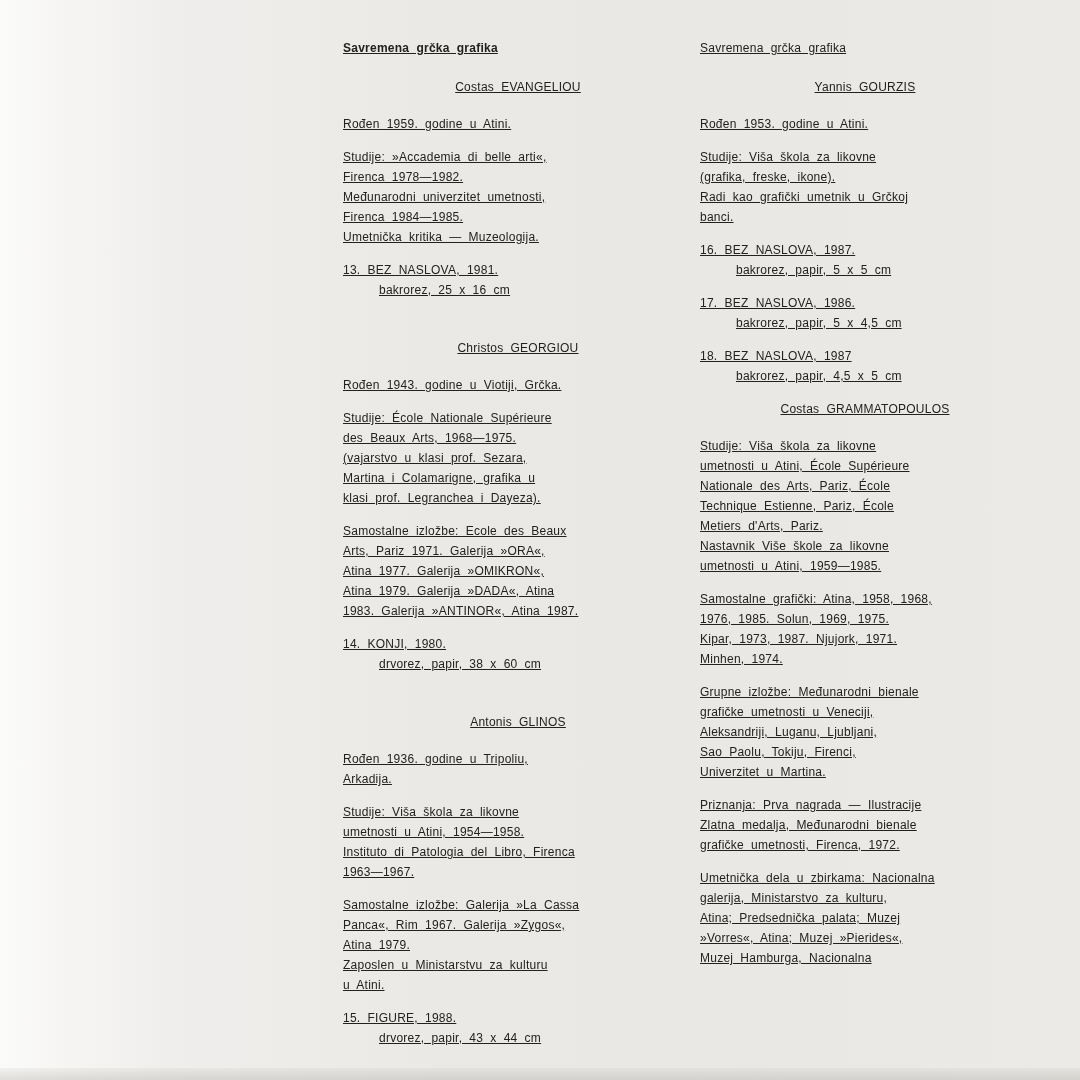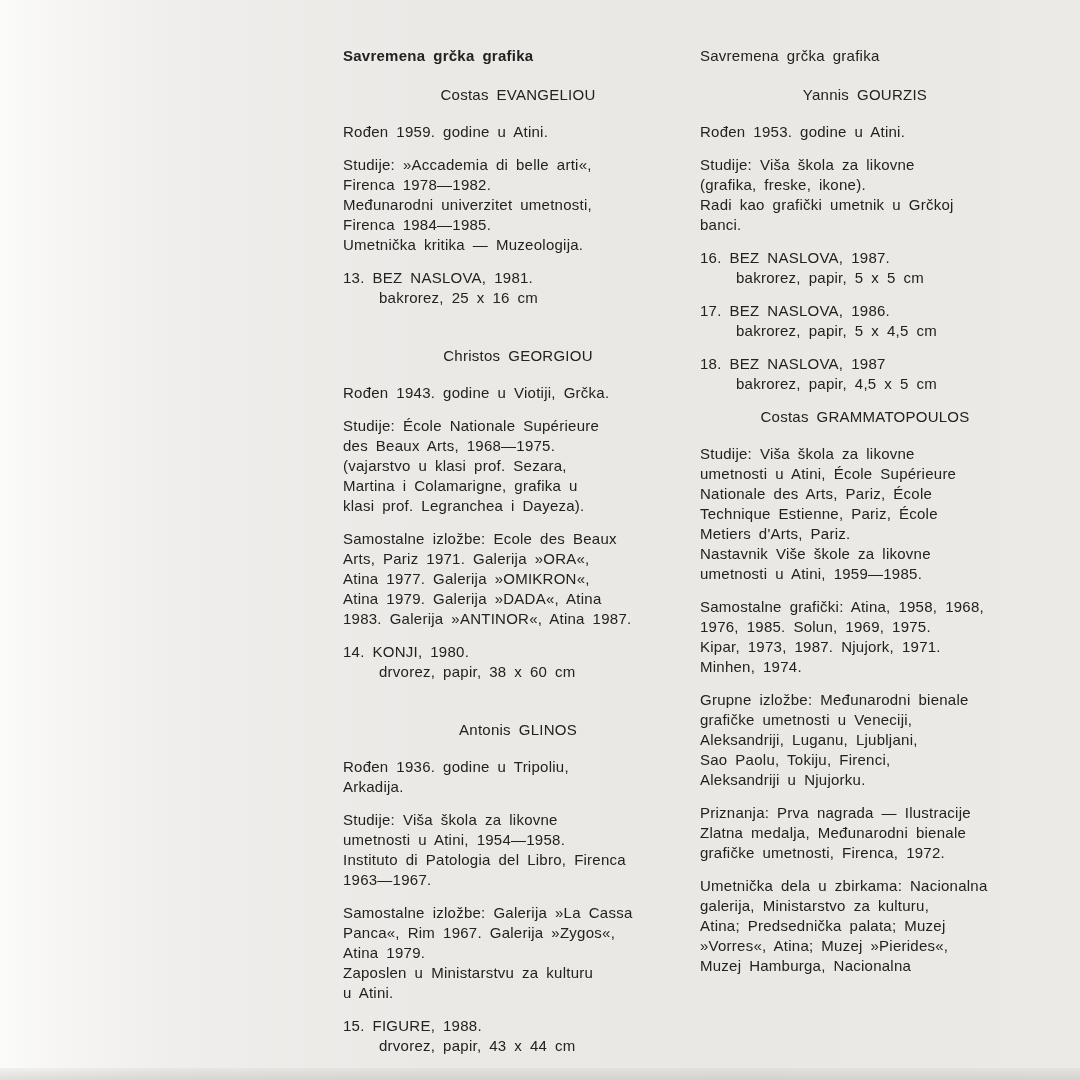--- a/index.html
+++ b/index.html
@@ -22,25 +22,26 @@
         #eae9e6 40%,
         #e9e8e5 70%,
         #ebeae7 100%);
   }
   .page {
     position: absolute;
     inset: 0;
   }
   .col {
     position: absolute;
-    top: 46px;
-    font-size: 15px;
+    top: 38px;
+    font-size: 12px;
     line-height: 20px;
     letter-spacing: 0.25px;
     word-spacing: 3.5px;
+    text-decoration: underline;
   }
   .col-left  { left: 343px; width: 350px; }
   .col-right { left: 700px; width: 330px; }
 
   .block { margin-bottom: 13px; }
   .kind-header { margin-bottom: 19px; }
   .kind-header.bold { font-weight: bold; }
   .kind-name { margin-bottom: 17px; text-align: center; }
   .kind-para { margin-bottom: 13px; }
   .kind-item { margin-bottom: 13px; }
@@ -183,21 +184,21 @@
         <div class="line">Samostalne grafički: Atina, 1958, 1968,</div>
         <div class="line">1976, 1985. Solun, 1969, 1975.</div>
         <div class="line">Kipar, 1973, 1987. Njujork, 1971.</div>
         <div class="line">Minhen, 1974.</div>
       </div>
       <div class="block kind-para">
         <div class="line">Grupne izložbe: Međunarodni bienale</div>
         <div class="line">grafičke umetnosti u Veneciji,</div>
         <div class="line">Aleksandriji, Luganu, Ljubljani,</div>
         <div class="line">Sao Paolu, Tokiju, Firenci,</div>
-        <div class="line">Aleksandriji u Njujorku.</div>
+        <div class="line">Univerzitet u Martina.</div>
       </div>
       <div class="block kind-para">
         <div class="line">Priznanja: Prva nagrada — Ilustracije</div>
         <div class="line">Zlatna medalja, Međunarodni bienale</div>
         <div class="line">grafičke umetnosti, Firenca, 1972.</div>
       </div>
       <div class="block kind-para">
         <div class="line">Umetnička dela u zbirkama: Nacionalna</div>
         <div class="line">galerija, Ministarstvo za kulturu,</div>
         <div class="line">Atina; Predsednička palata; Muzej</div>

